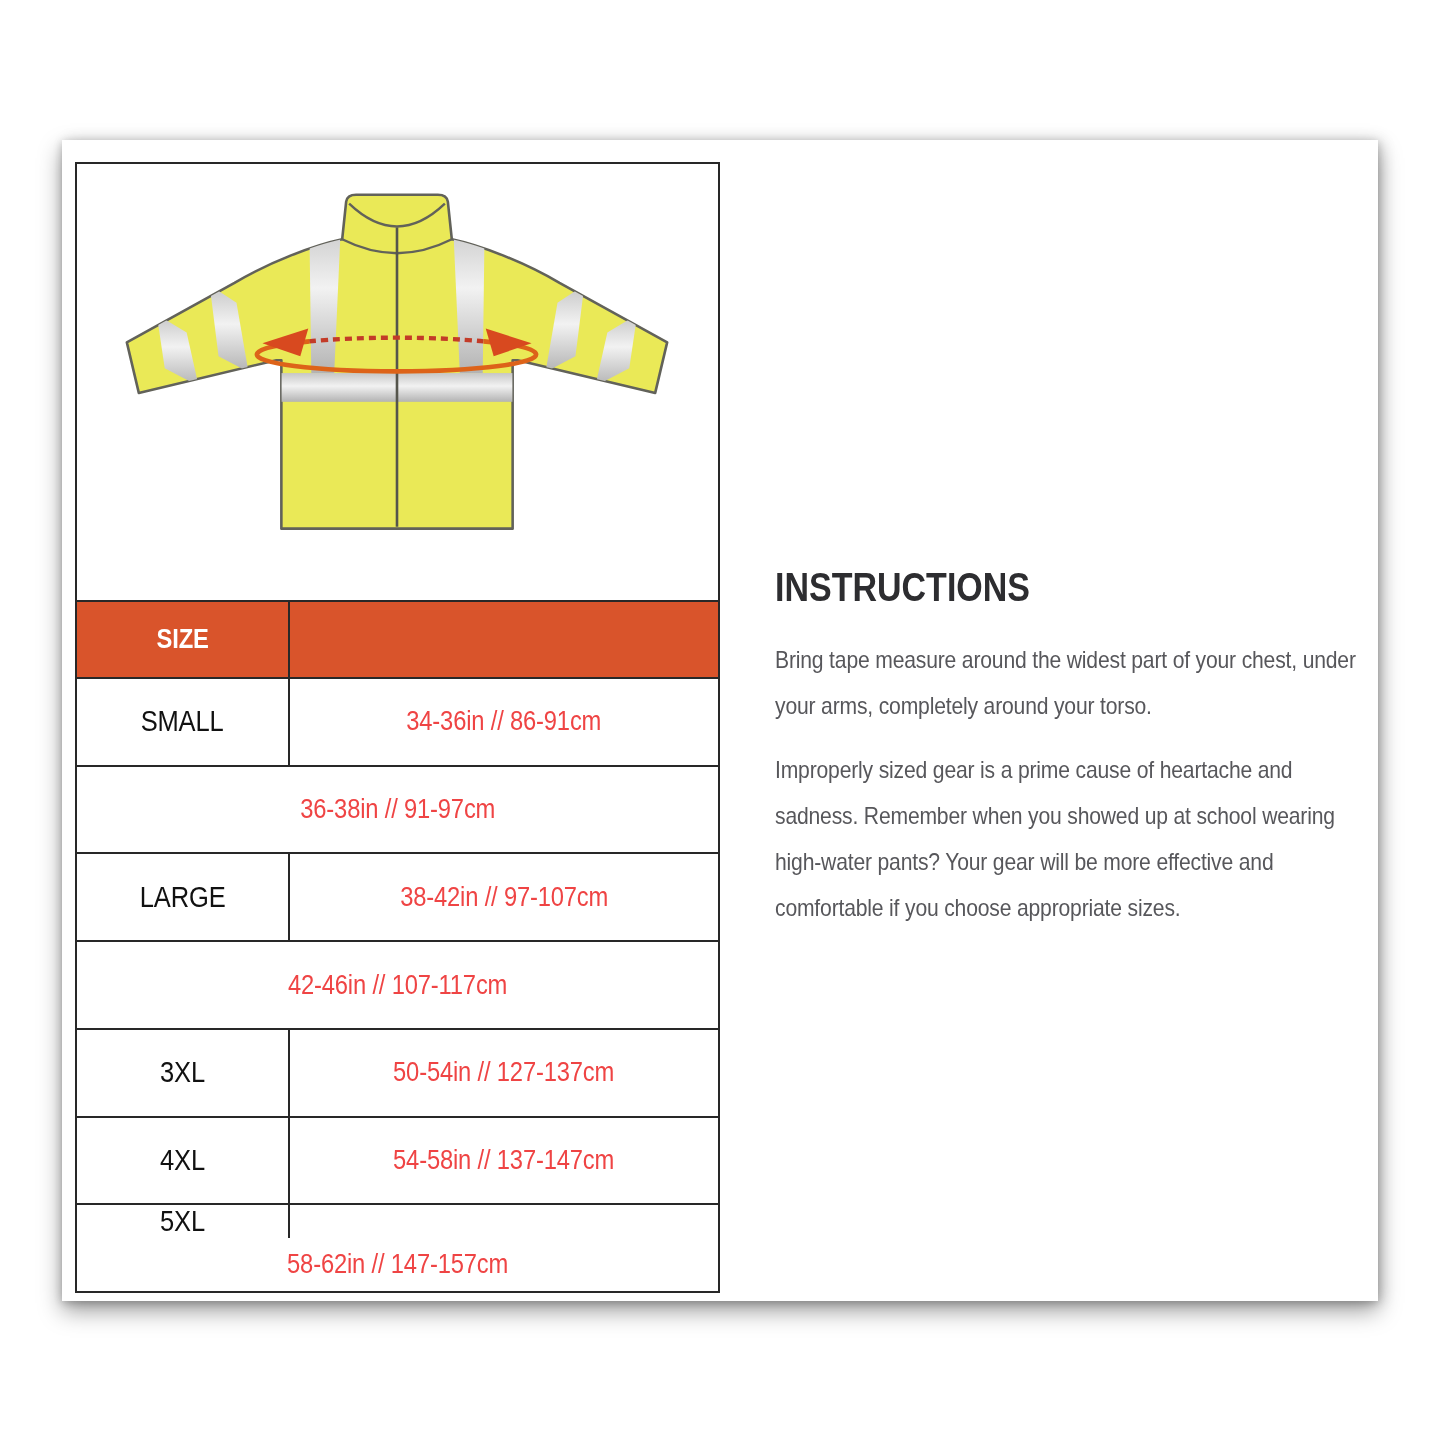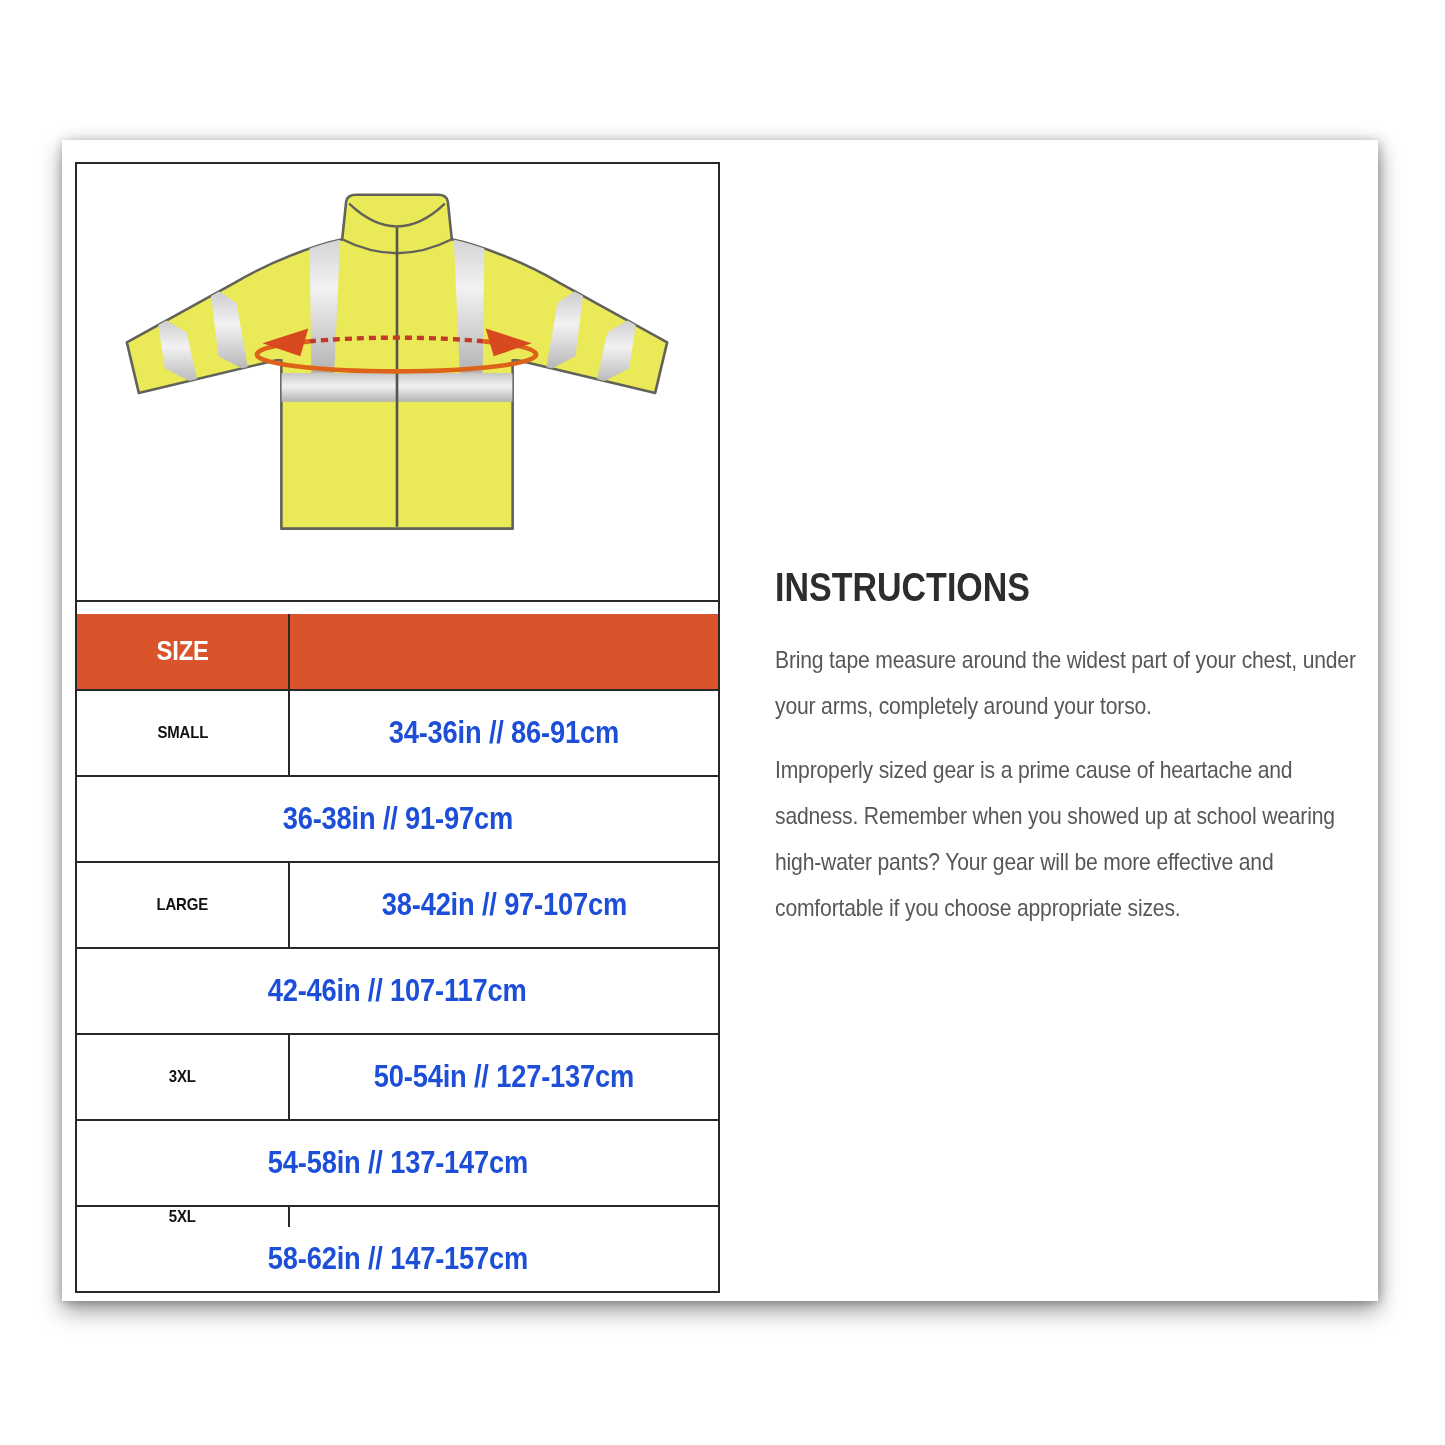--- a/index.html
+++ b/index.html
@@ -5,30 +5,30 @@
   html,body{margin:0;padding:0;background:#ffffff;width:1445px;height:1445px;
     font-family:"Liberation Sans","DejaVu Sans",sans-serif;-webkit-font-smoothing:antialiased;}
   .stage{position:relative;width:1445px;height:1445px;overflow:hidden;background:#fff;}
   .card{position:absolute;left:62px;top:140px;width:1316px;height:1161px;background:#fff;
     box-shadow:0 10px 22px rgba(0,0,0,.38),0 2px 8px rgba(0,0,0,.18),4px 0 14px rgba(0,0,0,.12);}
   
   .chart-block{position:absolute;left:13px;top:22px;width:645px;height:1131px;
     border:2px solid #282828;box-sizing:border-box;display:flex;flex-direction:column;background:#fff;}
   .diagram{height:438px;border-bottom:2px solid #282828;box-sizing:border-box;background:#fff;}
   .diagram svg{display:block;width:100%;height:100%;}
-  .thead{height:77px;display:flex;background:#D9542B;border-bottom:2px solid #282828;box-sizing:border-box;margin-top:12px;}
+  .thead{height:77px;display:flex;background:#D9542B;border-bottom:2px solid #282828;box-sizing:border-box;}
   .th{display:flex;align-items:center;justify-content:center;color:#fff;font-weight:700;font-size:27px;}
   .col-size{width:213px;border-right:2px solid #282828;box-sizing:border-box;}
   .col-chest{flex:1;}
   .tbody{flex:1;display:flex;flex-direction:column;}
   .trow{flex:1;display:flex;border-bottom:2px solid #282828;box-sizing:border-box;background:#fff;}
   .trow:last-child{border-bottom:none;flex-direction:column;}
   .td{display:flex;align-items:center;justify-content:center;}
-  .td-size{font-weight:700;font-size:17px;color:#111111;}
-  .td-chest{font-weight:700;font-size:31px;color:#1d4ed8;}
+  .td-size{font-weight:400;font-size:29px;color:#111111;}
+  .td-chest{font-weight:400;font-size:27px;color:#ef4444;}
   .cond{display:inline-block;transform:scaleX(0.88);transform-origin:center;white-space:nowrap;letter-spacing:-0.2px;}
   
   .instructions{position:absolute;left:713px;top:425px;width:640px;}
   .instructions h2{margin:0;font-size:40px;line-height:44px;font-weight:700;color:#2d2d30;
     transform:scaleX(0.85);transform-origin:left center;white-space:pre;letter-spacing:0px;}
   .instructions p{margin:0;font-size:24px;line-height:46px;color:#57575b;white-space:pre;
     transform:scaleX(0.88);transform-origin:left top;letter-spacing:-0.2px;}
   .instructions p.p1{margin-top:28px;}
   .instructions p.p2{margin-top:18px;}
 </style>
@@ -117,20 +117,23 @@
         </div>
         <div class="trow">
           <div class="td col-size td-size">
               <span class="cond">3XL</span>
             </div>
           <div class="td col-chest td-chest">
               <span class="cond">50-54in // 127-137cm</span>
             </div>
         </div>
         <div class="trow">
+          <div class="td col-size td-size">
+              <span class="cond">4XL</span>
+            </div>
           <div class="td col-chest td-chest">
               <span class="cond">54-58in // 137-147cm</span>
             </div>
         </div>
         <div class="trow">
           <div class="td col-size td-size">
               <span class="cond">5XL</span>
             </div>
           <div class="td col-chest td-chest">
               <span class="cond">58-62in // 147-157cm</span>

